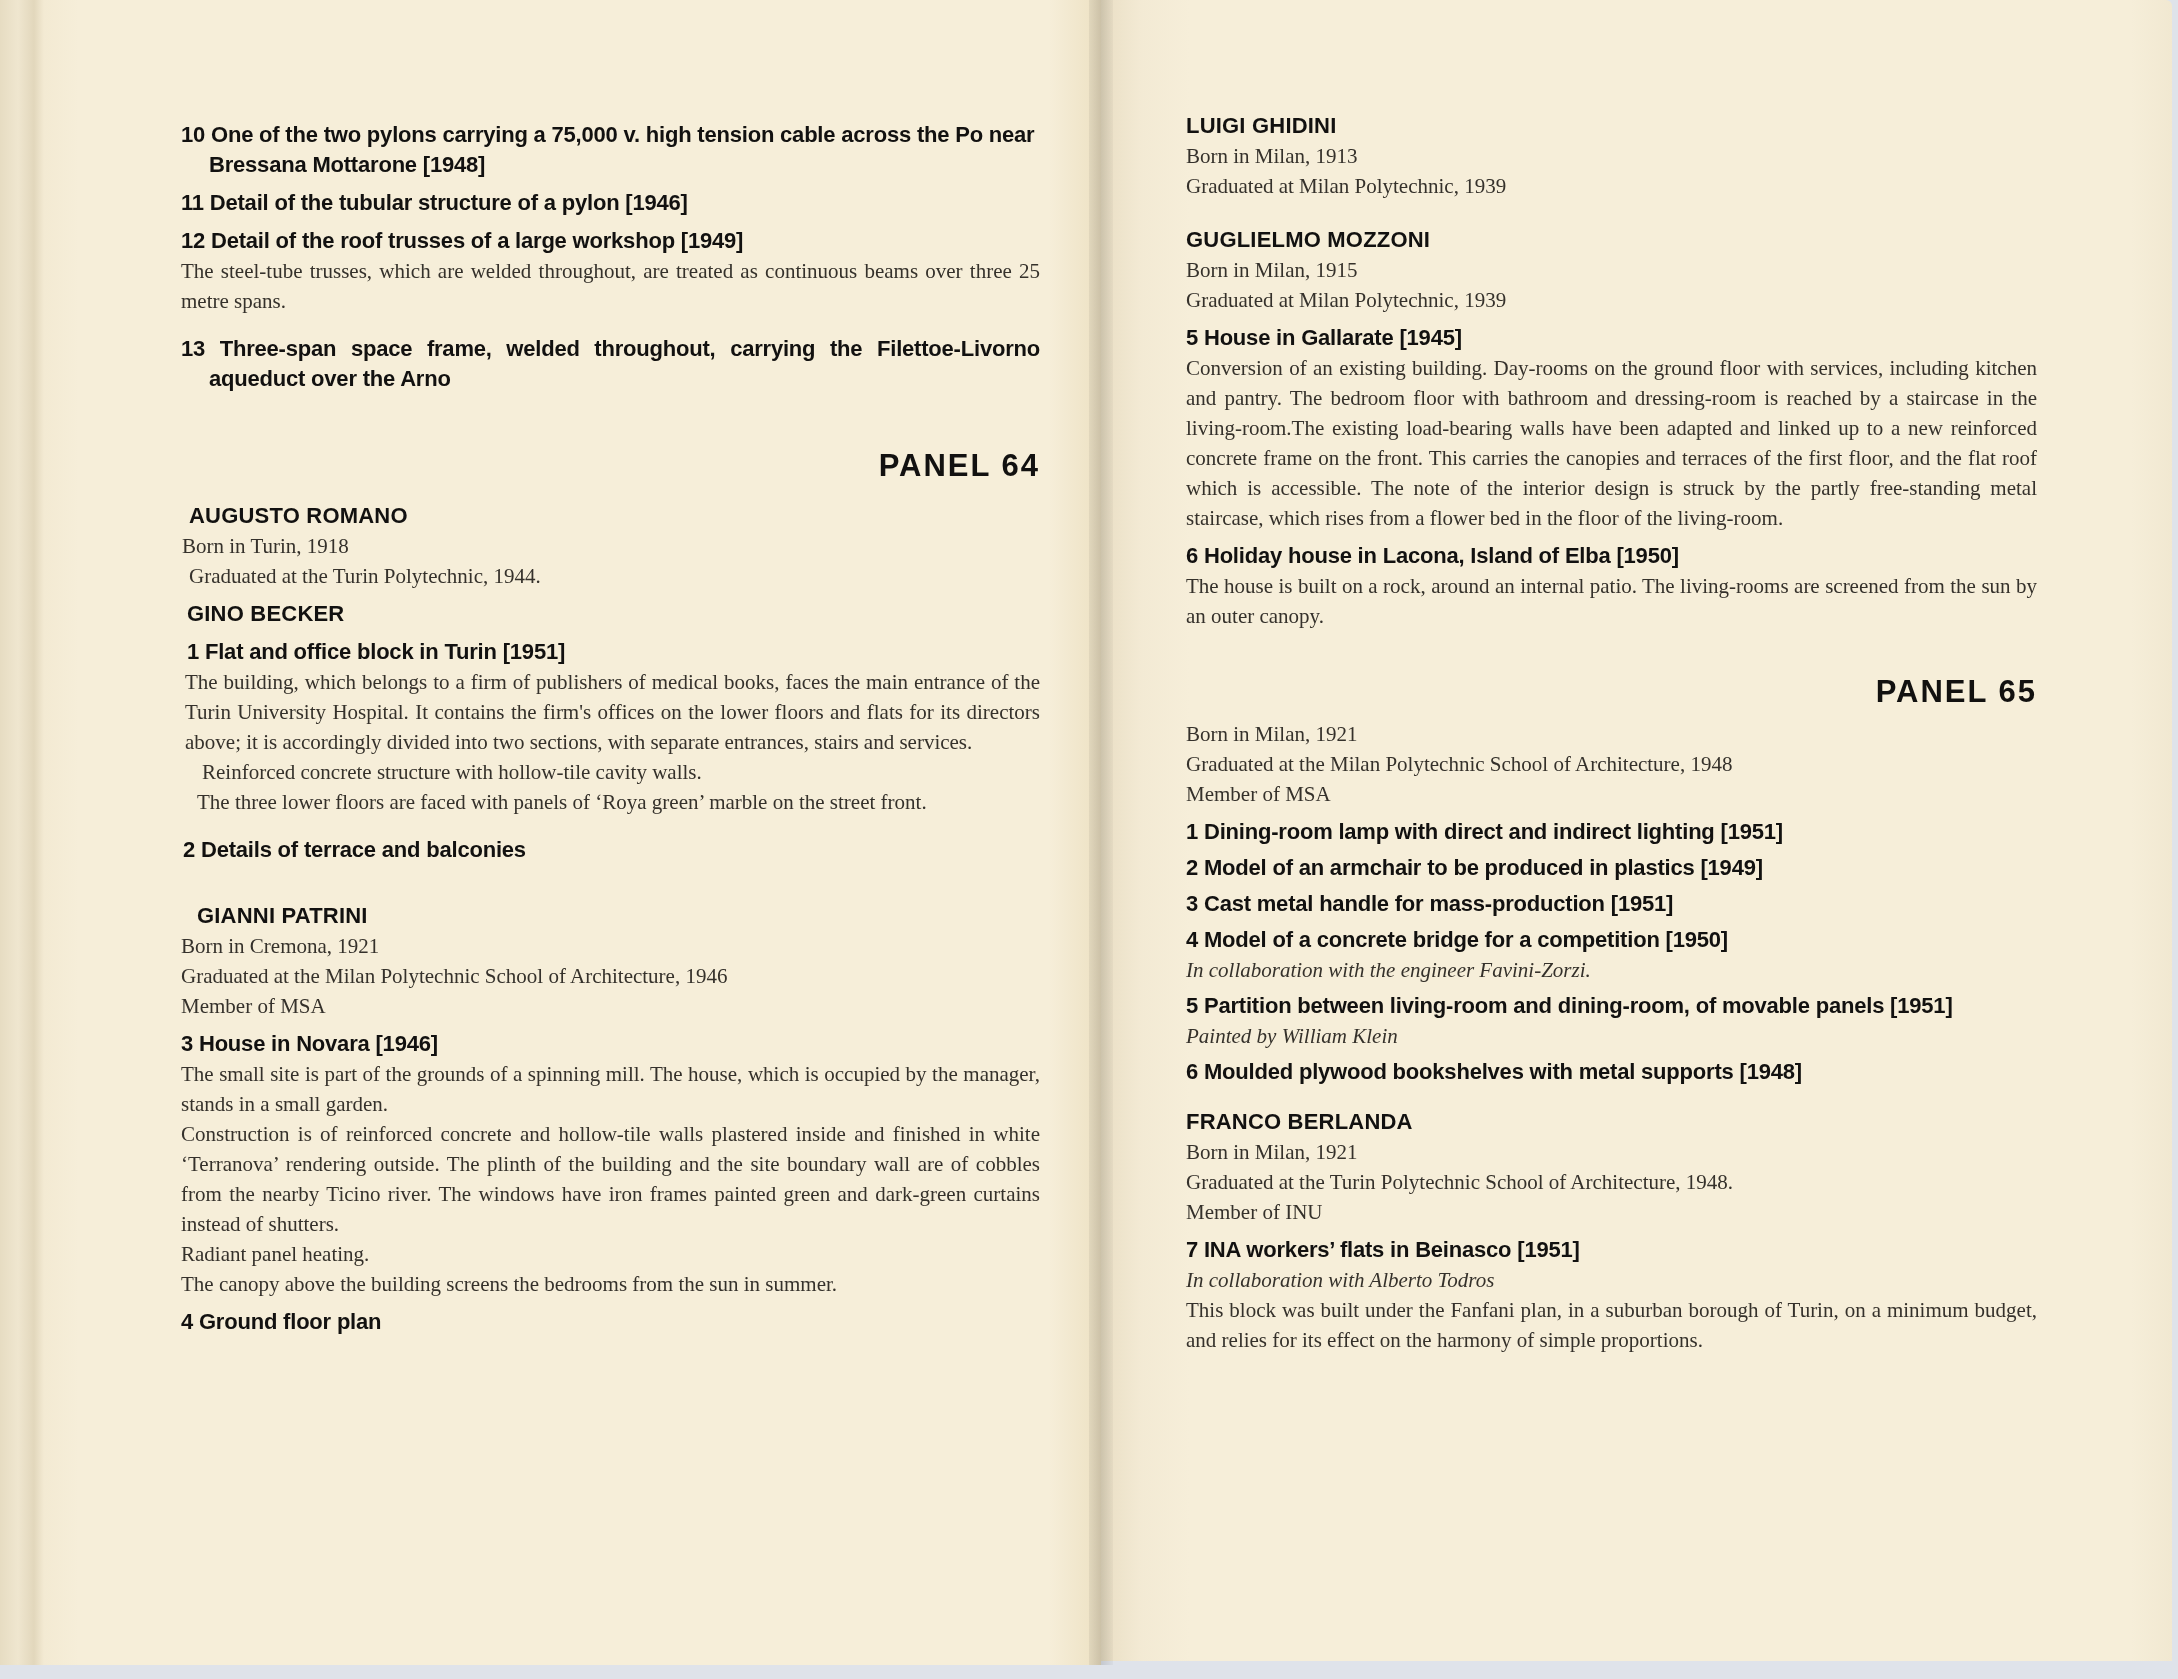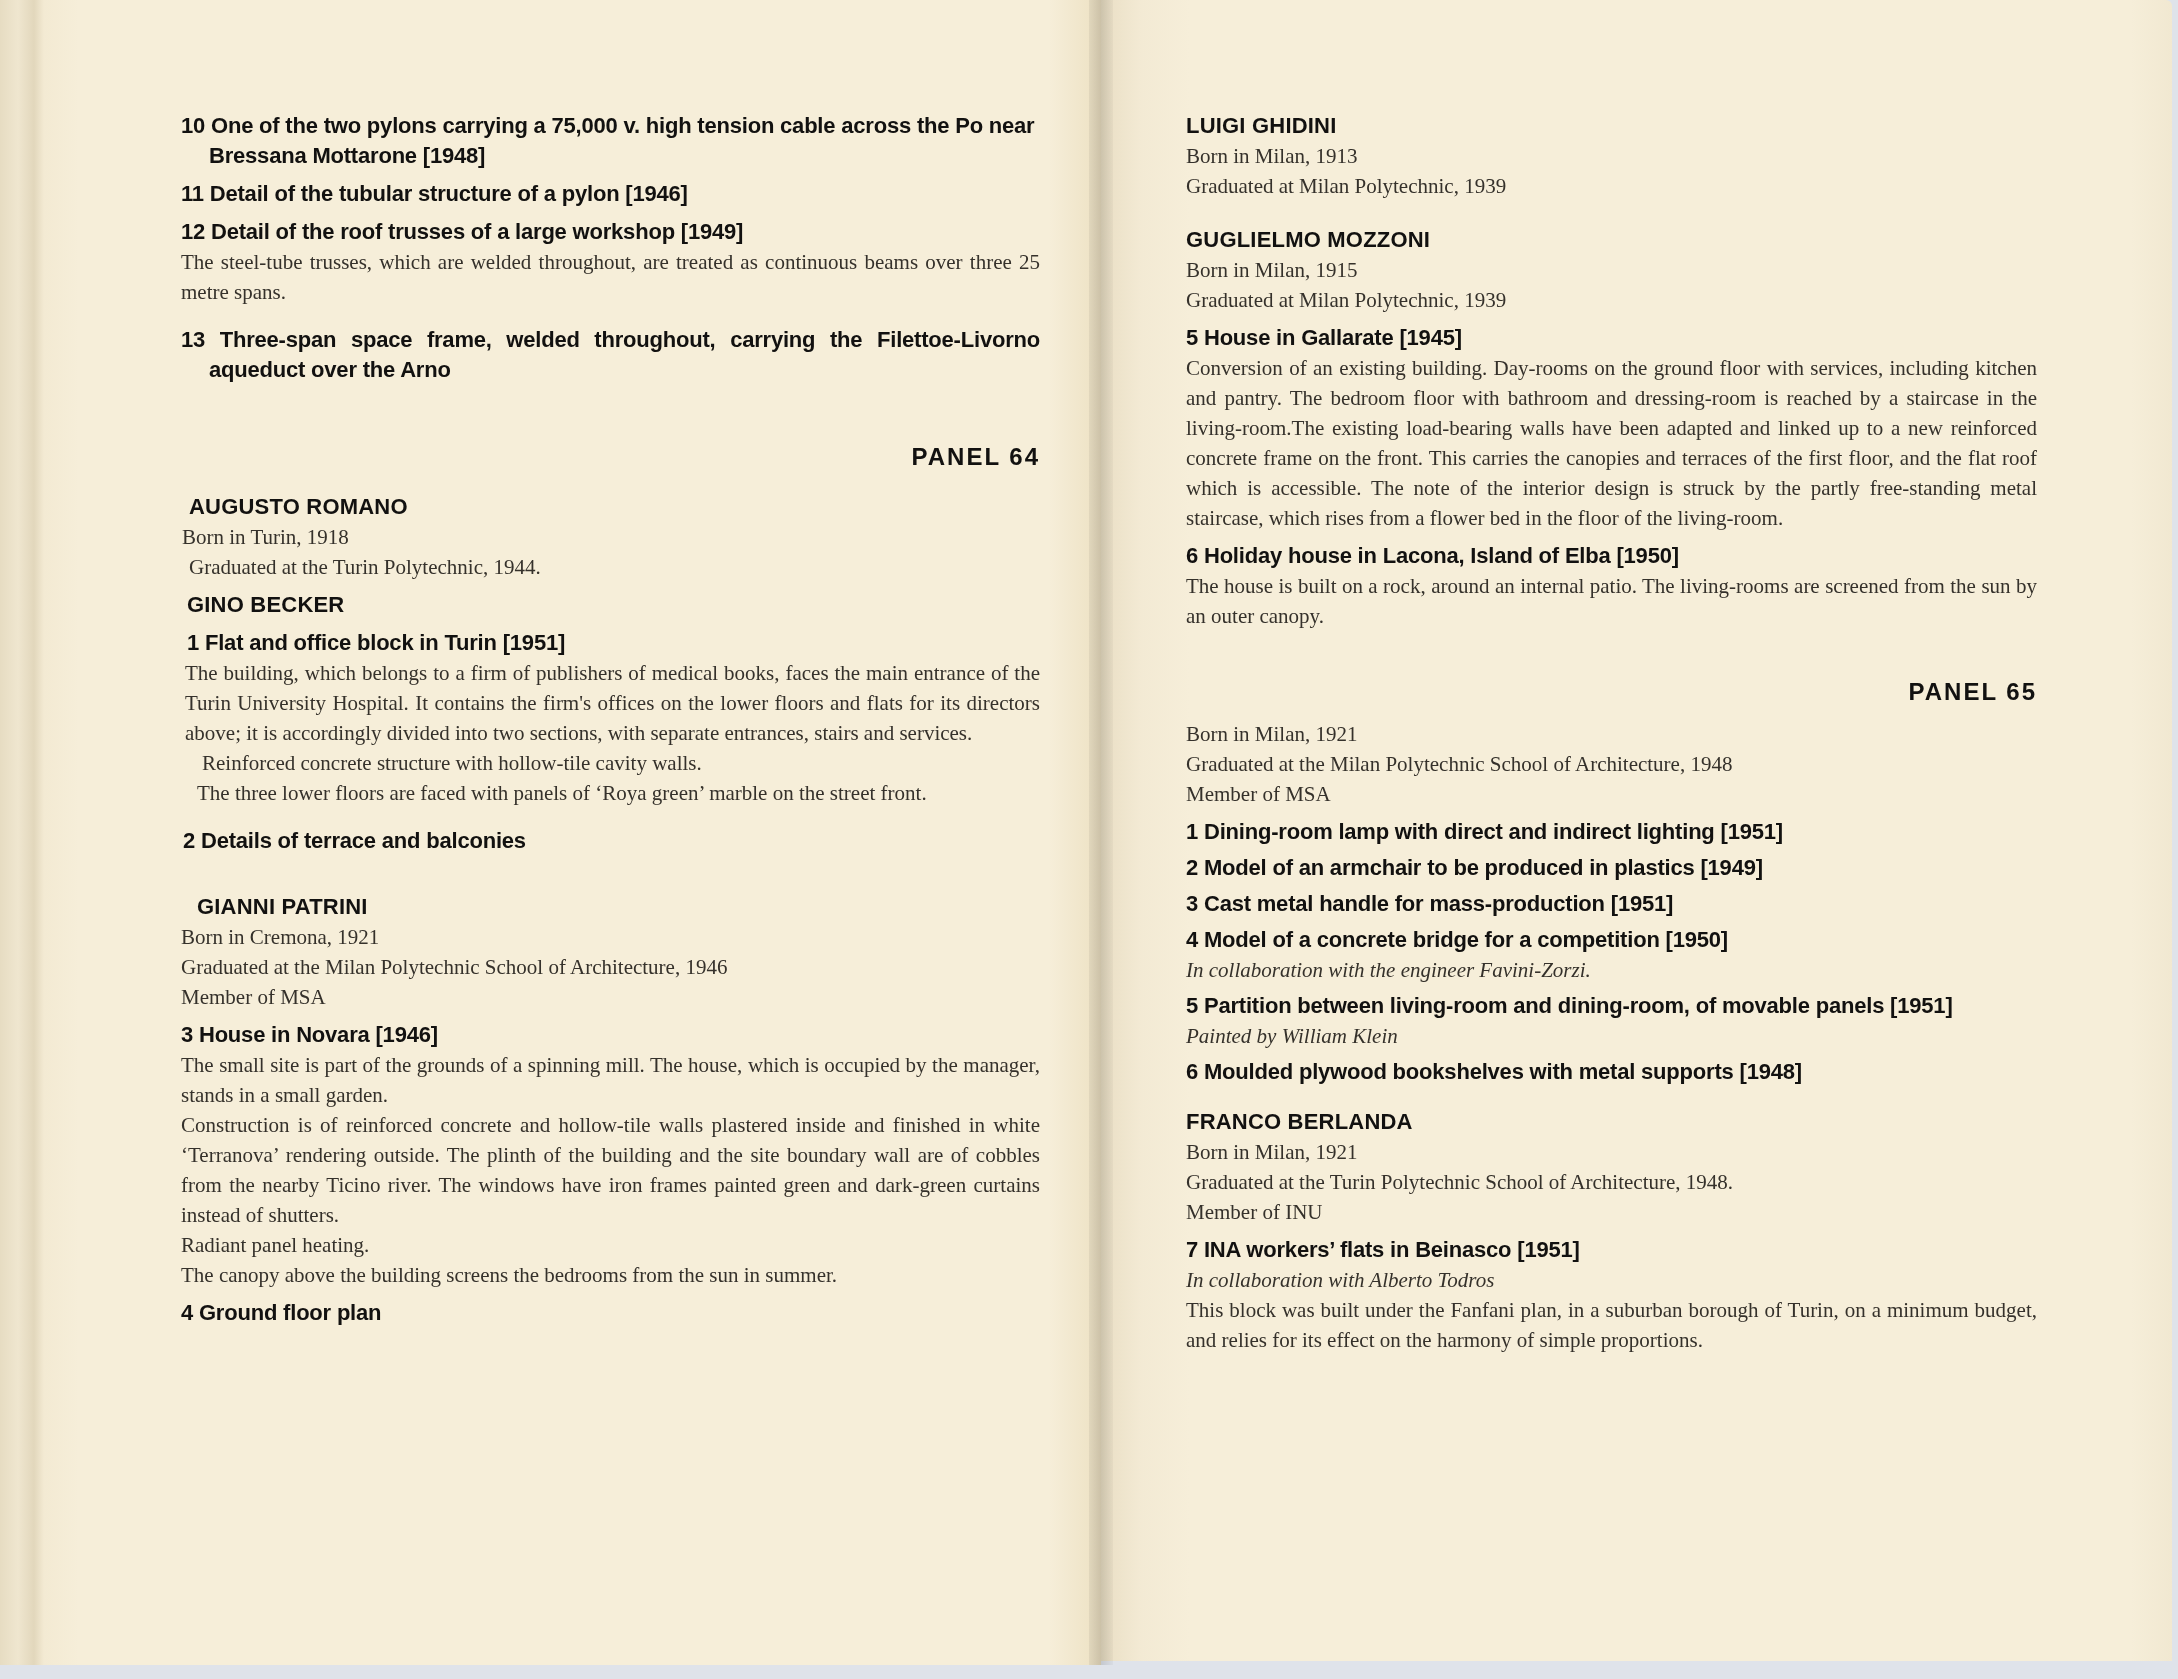--- a/index.html
+++ b/index.html
@@ -20,42 +20,42 @@
   .page-right {
     left: 1101px; width: 1071px; height: 1661px;
     background: linear-gradient(to right, #e9dec4 0px, #f3ead4 40px, #f6eed9 89px, #f6eed9 1030px, #f1e8d1 1071px);
     border-top-right-radius: 6px;
   }
   .col {
     position: absolute;
     font-family: "Liberation Serif", "DejaVu Serif", serif;
     color: #2b2823;
   }
-  .col-left  { left: 181px; top: 111px; width: 859px; }
+  .col-left  { left: 181px; top: 120px; width: 859px; }
   .col-right { left: 1186px; top: 103px; width: 851px; margin-top: 8px; }
 
   .h {
     font-family: "Liberation Sans", "DejaVu Sans", sans-serif;
     font-weight: bold;
     color: #121110;
     font-size: 22px;
     line-height: 30px;
     letter-spacing: -0.2px;
   }
   .h.hang { padding-left: 28px; text-indent: -28px; }
   .name {
     font-family: "Liberation Sans", "DejaVu Sans", sans-serif;
     font-weight: bold; color: #121110;
     font-size: 22px; line-height: 30px;
     letter-spacing: 0.2px;
   }
   .panel {
     font-family: "Liberation Sans", "DejaVu Sans", sans-serif;
     font-weight: bold; color: #121110;
-    font-size: 24px; line-height: 34px;
+    font-size: 31px; line-height: 34px;
     letter-spacing: 2px;
     text-align: right;
   }
   .p {
     font-size: 21px; line-height: 30px;
     color: #35312b;
     text-align: justify;
   }
   .p.left { text-align: left; }
   .i { font-style: italic; font-size: 21px; line-height: 30px; color: #35312b; }

